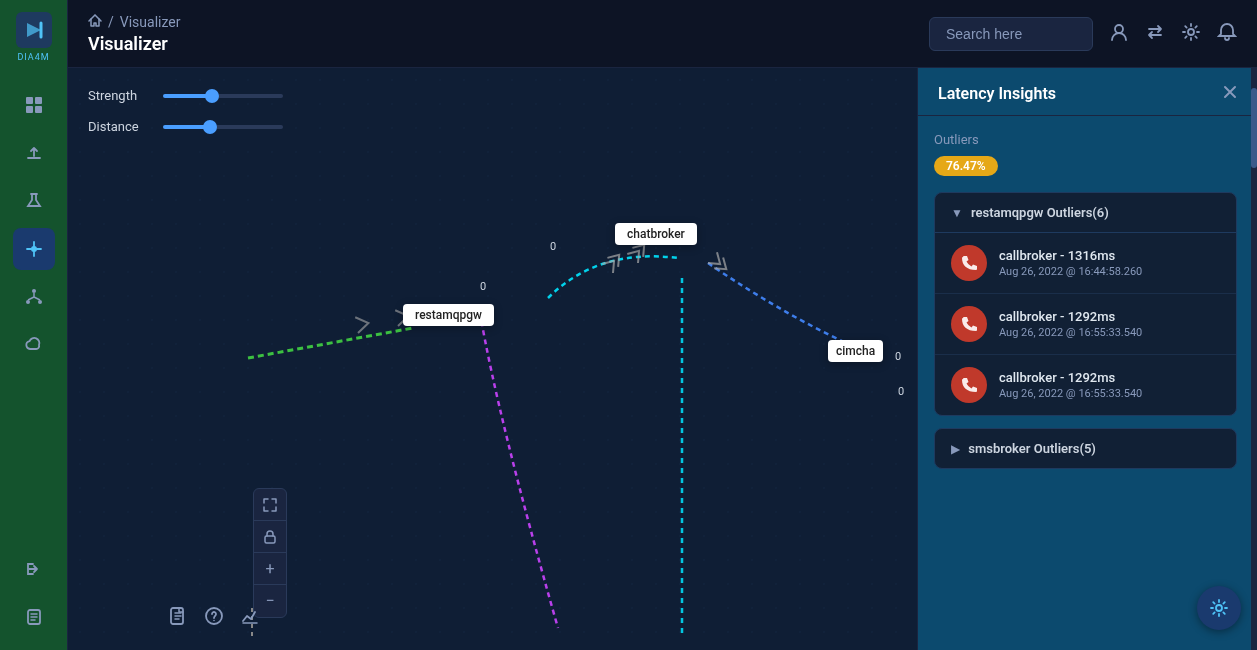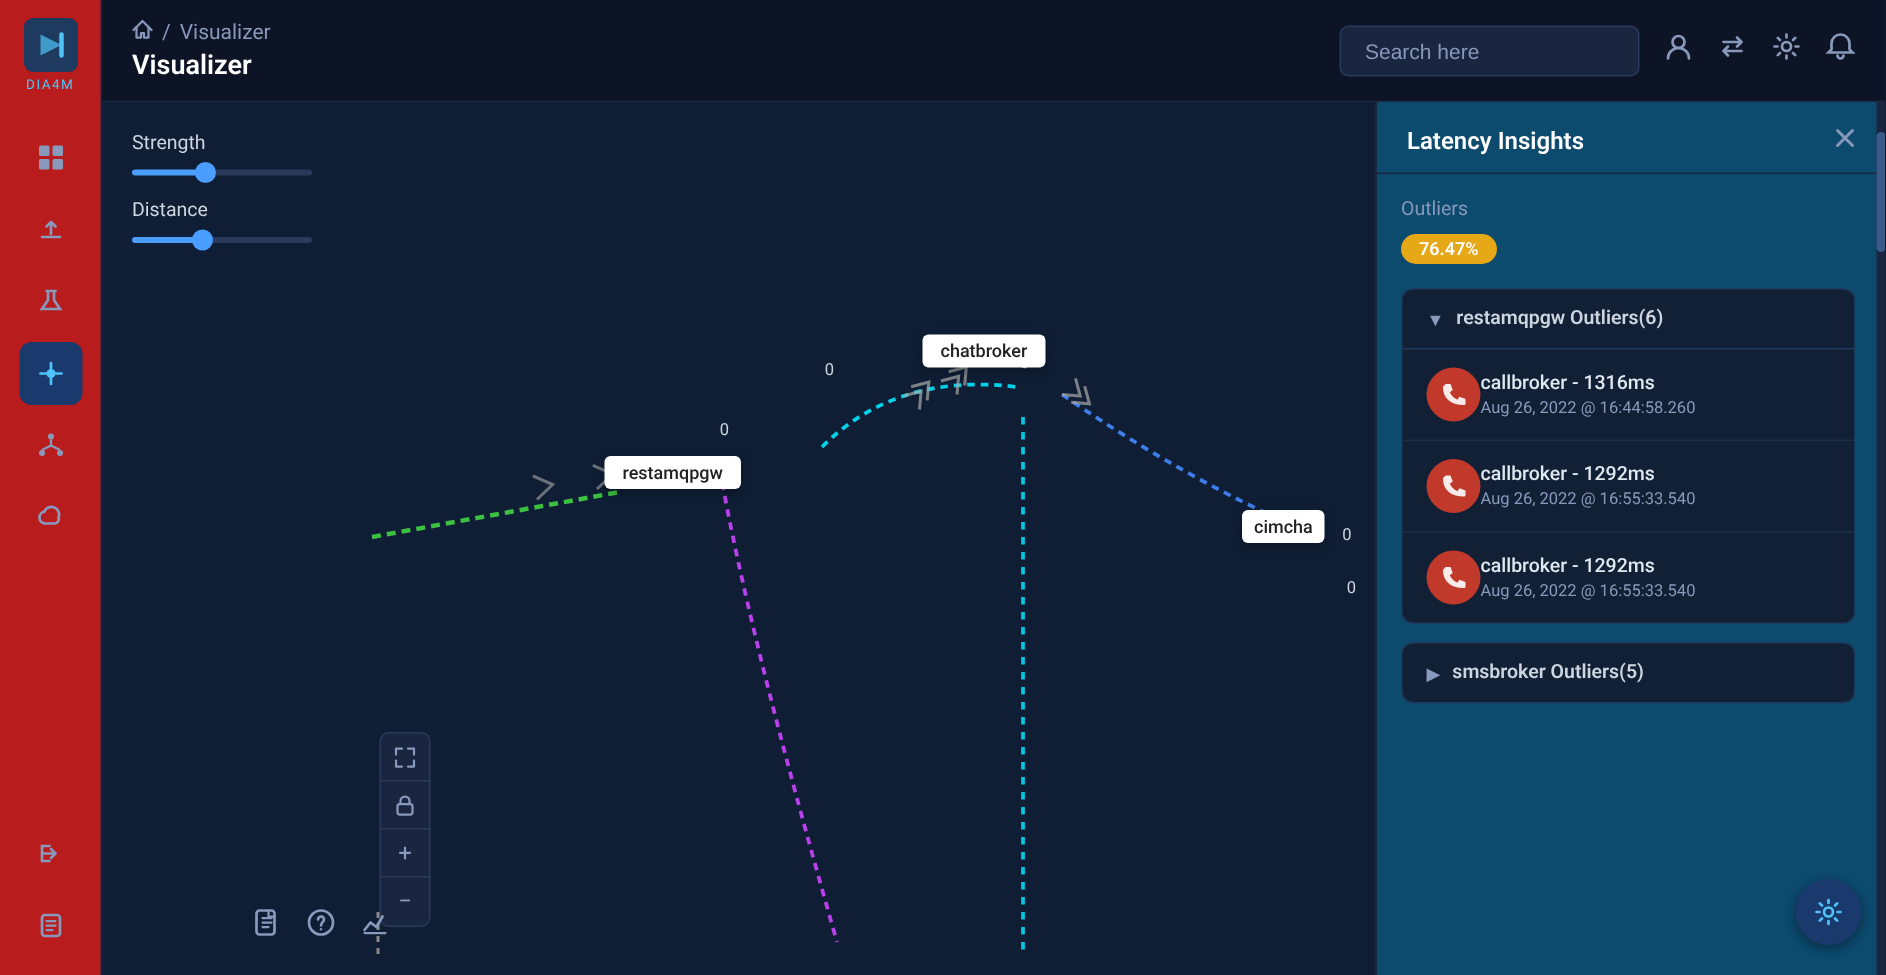--- a/index.html
+++ b/index.html
@@ -9,21 +9,21 @@
       color: #fff;
       width: 1257px;
       height: 650px;
       overflow: hidden;
       display: flex;
     }
 
     
     .sidebar {
       width: 68px;
-      background: #b91c1c;
+      background: #14532d;
       display: flex;
       flex-direction: column;
       align-items: center;
       padding: 12px 0;
       gap: 6px;
       border-right: 1px solid #1a2540;
       flex-shrink: 0;
     }
     .sidebar-logo {
       display: flex;
@@ -112,21 +112,21 @@
     .breadcrumb-container {
       flex: 1;
     }
     .search-box {
       background: #1a2540;
       border: 1px solid #2a3a5a;
       border-radius: 6px;
       padding: 8px 16px;
       color: #8899bb;
       font-size: 14px;
-      width: 200px;
+      width: 164px;
       outline: none;
     }
     .search-box::placeholder { color: #8899bb; }
     .header-icons {
       display: flex;
       align-items: center;
       gap: 16px;
       margin-left: 16px;
     }
     .header-icon {
@@ -157,23 +157,22 @@
     .controls {
       position: absolute;
       top: 20px;
       left: 20px;
       display: flex;
       flex-direction: column;
       gap: 16px;
     }
     .control-row {
       display: flex;
-      align-items: flex-start;
+      align-items: center;
       gap: 10px;
-      flex-direction: column;
     }
     .control-label {
       color: #cdd5e0;
       font-size: 13px;
       width: 65px;
     }
     .control-slider {
       -webkit-appearance: none;
       width: 120px;
       height: 4px;
@@ -351,20 +350,21 @@
       font-size: 13px;
       font-weight: 600;
       color: #cdd5e0;
     }
 
     
     .outlier-item {
       padding: 12px 16px;
       display: flex;
       align-items: center;
+      gap: 12px;
       border-bottom: 1px solid #1a2e4a;
     }
     .outlier-item:last-child { border-bottom: none; }
     .outlier-icon {
       width: 36px;
       height: 36px;
       background: #c0392b;
       border-radius: 50%;
       display: flex;
       align-items: center;

